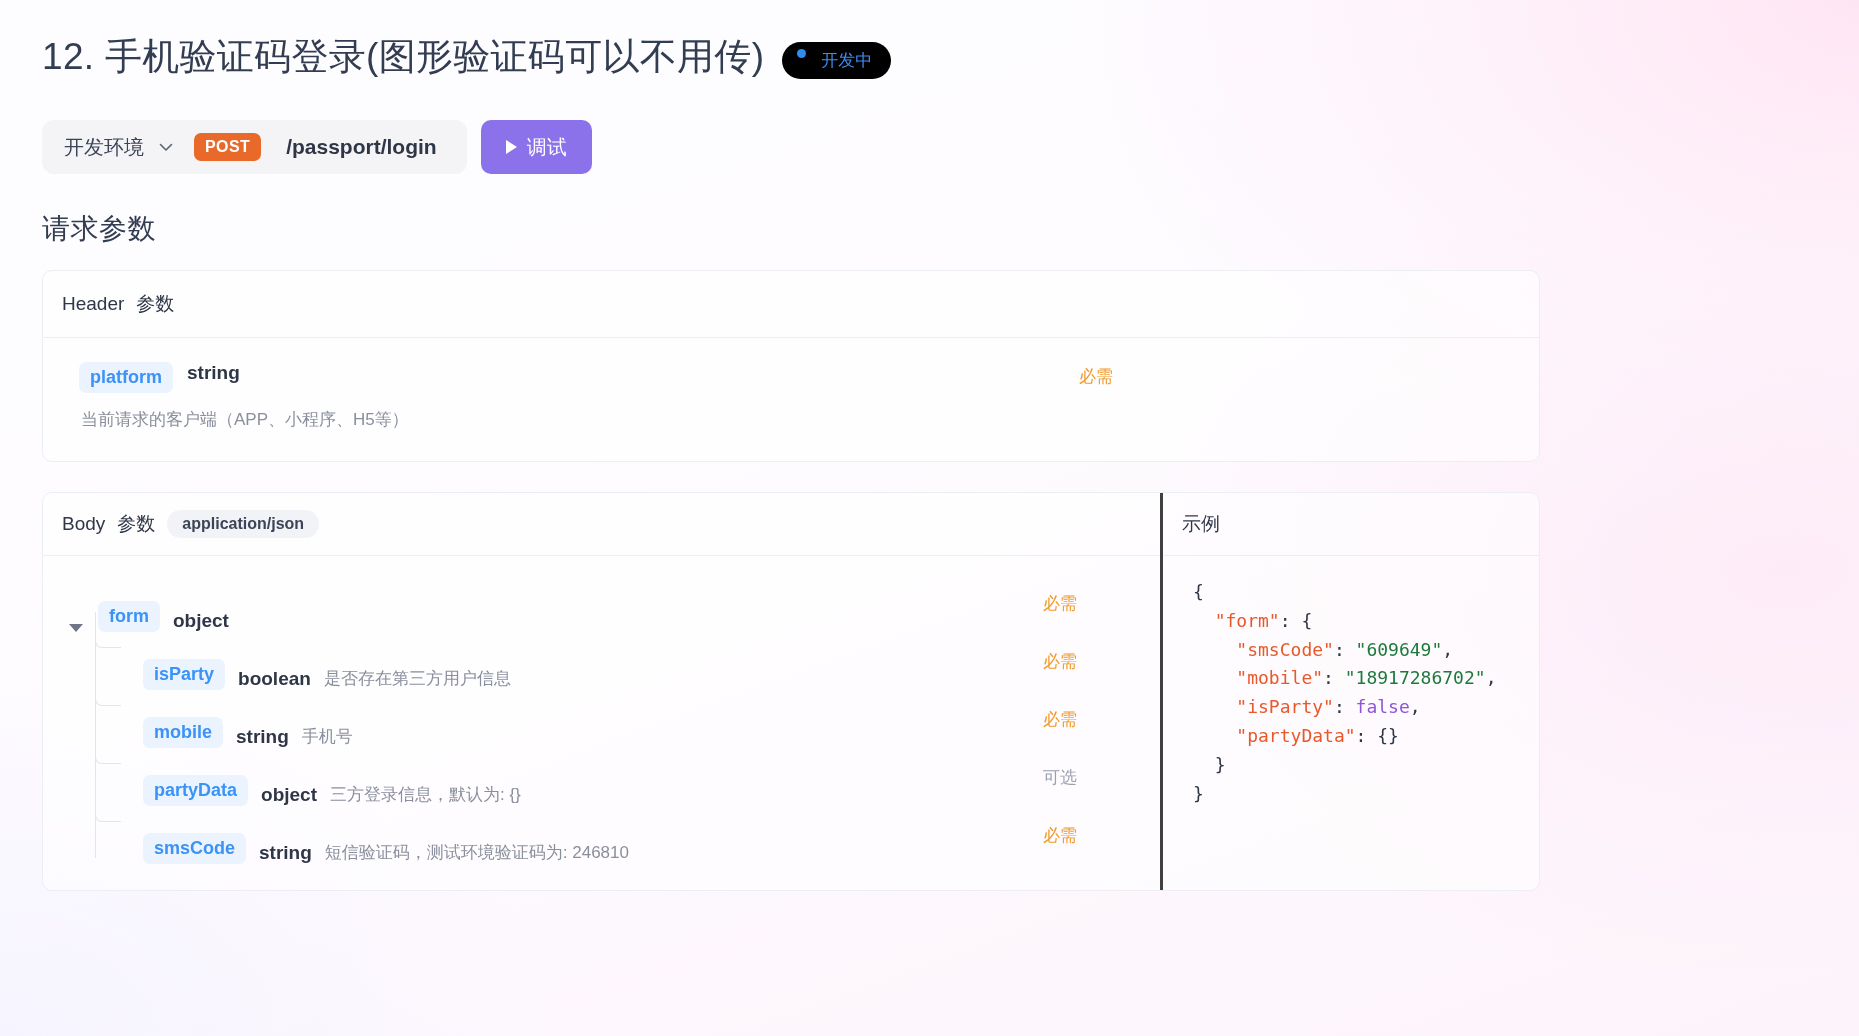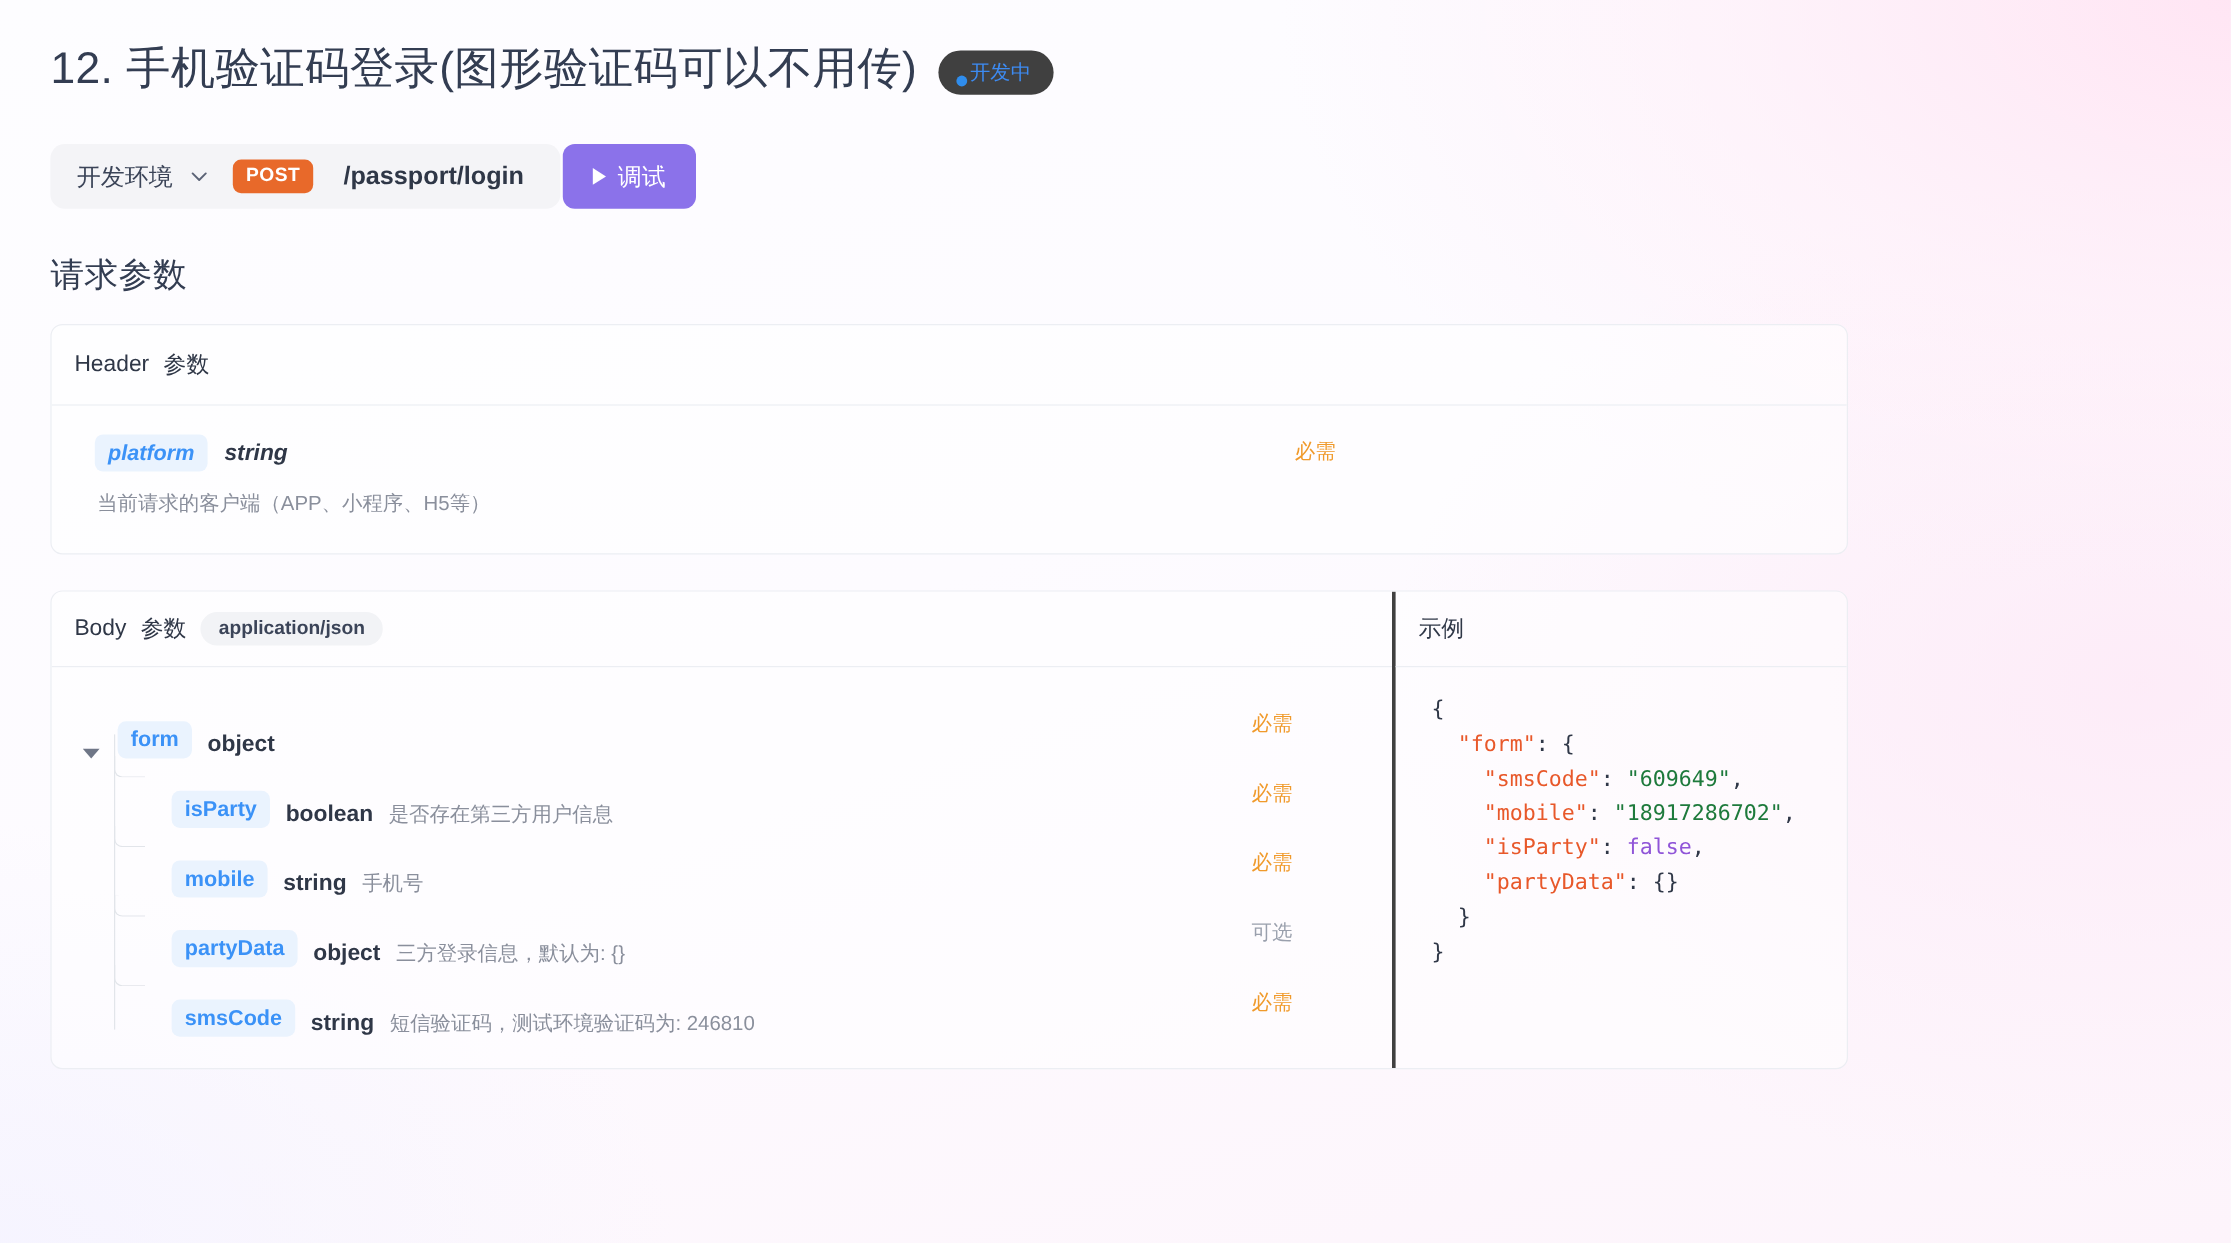--- a/index.html
+++ b/index.html
@@ -38,43 +38,43 @@
   .page-title {
     font-size: 37px;
     font-weight: 400;
     color: #333d52;
     letter-spacing: 0.3px;
     line-height: 1.25;
     white-space: nowrap;
   }
   .status-badge {
     display: inline-flex;
-    align-items: flex-end;
-    gap: 2px;
-    background: #404040;
+    align-items: flex-start;
+    gap: 15px;
+    background: #000000;
     border-radius: 999px;
     padding: 7px 19px 7px 15px;
     font-size: 17px;
     color: #3d8bf2;
     position: relative;
     top: 3px;
   }
   .status-dot {
     width: 9px;
     height: 9px;
     border-radius: 50%;
     background: #2f8ded;
     display: inline-block;
   }
 
   
   .toolbar {
     display: flex;
     align-items: center;
-    gap: 2px;
+    gap: 14px;
     margin-top: 40px;
   }
   .env-url-group {
     display: flex;
     align-items: center;
     background: #f4f4f7;
     border-radius: 12px;
     height: 54px;
     padding: 0 16px 0 22px;
   }
@@ -164,23 +164,22 @@
     font-weight: bold;
     color: #3b4458;
   }
 
   
   .params-body { padding: 24px 20px 30px 36px; }
 
   .param-row { position: relative; }
   .param-line1 {
     display: flex;
-    align-items: center;
+    align-items: flex-start;
     gap: 14px;
-    font-style: italic;
   }
   .pname {
     background: #eaf3fe;
     color: #3b92f7;
     border-radius: 7px;
     padding: 5px 11px;
     font-size: 18px;
     font-weight: bold;
     line-height: 1.15;
   }

